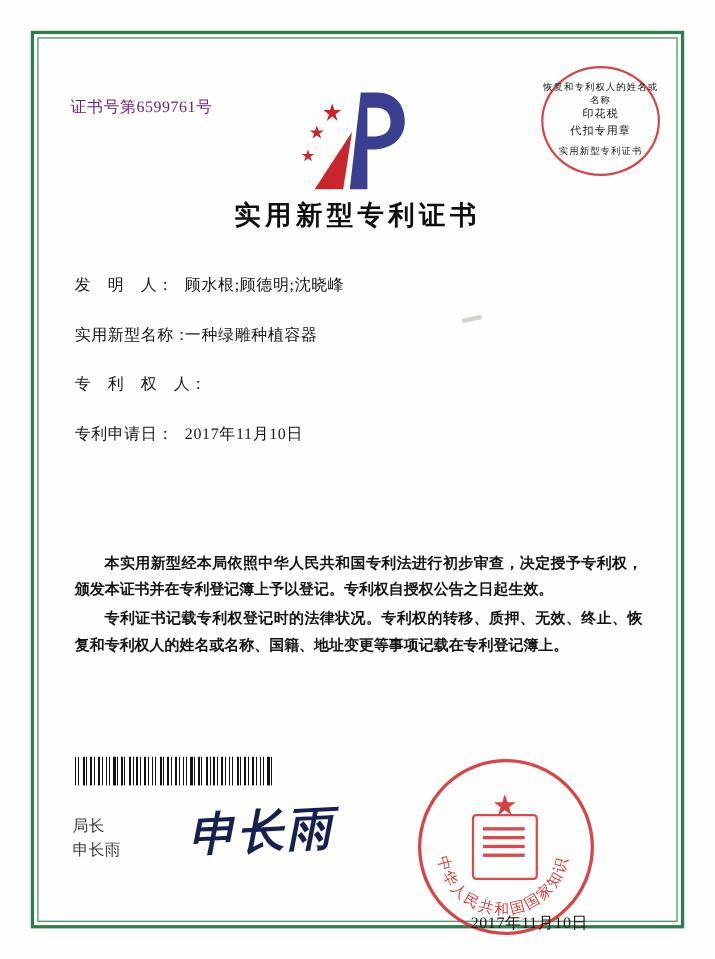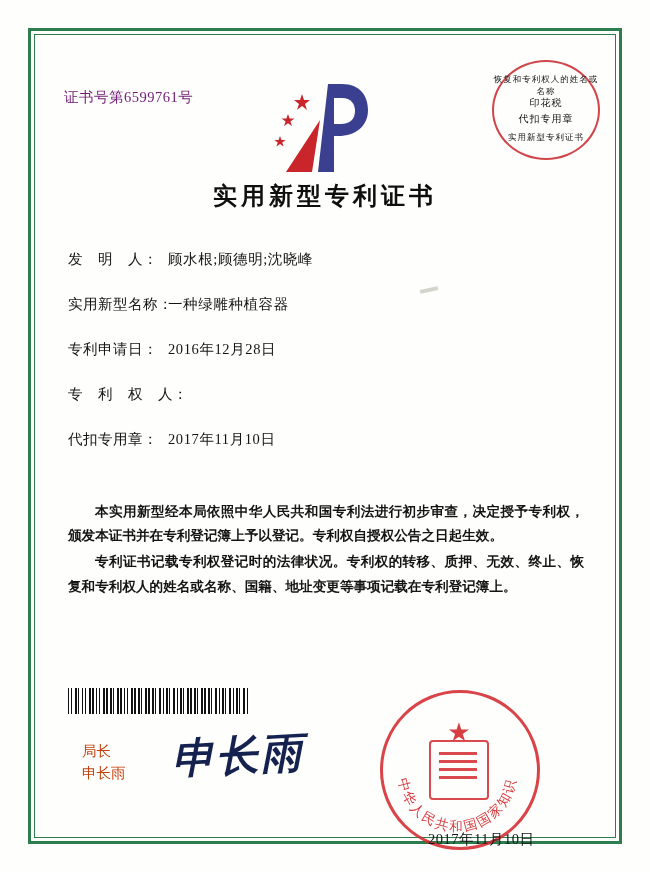--- a/index.html
+++ b/index.html
@@ -169,25 +169,25 @@
       #111 7px, #111 9px,
       #fff 9px, #fff 10.5px,
       #111 10.5px, #111 11.5px,
       #fff 11.5px, #fff 14px
     );
   }
 
   
   .sig-block {
     position: absolute;
-    left: 22px;
+    left: 6px;
     top: 690px;
     font-size: 14.5px;
     line-height: 1.55;
-    color: #c2410c;
+    color: #404040;
   }
   .sig-hand {
     position: absolute;
     left: 112px;
     top: 678px;
     font-size: 42px;
     font-family: "DejaVu Serif", serif;
     font-style: italic;
     font-weight: bold;
     color: #15224f;
@@ -307,28 +307,24 @@
     <div class="fields">
       <div class="field-row">
         <span class="field-label">发　明　人：</span>
         <span class="field-value">顾水根;顾德明;沈晓峰</span>
       </div>
       <div class="field-row">
         <span class="field-label">实用新型名称：</span>
         <span class="field-value">一种绿雕种植容器</span>
       </div>
       <div class="field-row">
-        <span class="field-label">专利申请日：</span>
-        <span class="field-value">2016年12月28日</span>
-      </div>
-      <div class="field-row">
         <span class="field-label">专　利　权　人：</span>
       </div>
       <div class="field-row">
-        <span class="field-label">代扣专用章：</span>
+        <span class="field-label">专利申请日：</span>
         <span class="field-value">2017年11月10日</span>
       </div>
     </div>
 
     <div class="body-text">
       <p>本实用新型经本局依照中华人民共和国专利法进行初步审查，决定授予专利权，颁发本证书并在专利登记簿上予以登记。专利权自授权公告之日起生效。</p>
       <p>专利证书记载专利权登记时的法律状况。专利权的转移、质押、无效、终止、恢复和专利权人的姓名或名称、国籍、地址变更等事项记载在专利登记簿上。</p>
     </div>
 
     <div class="barcode"></div>

